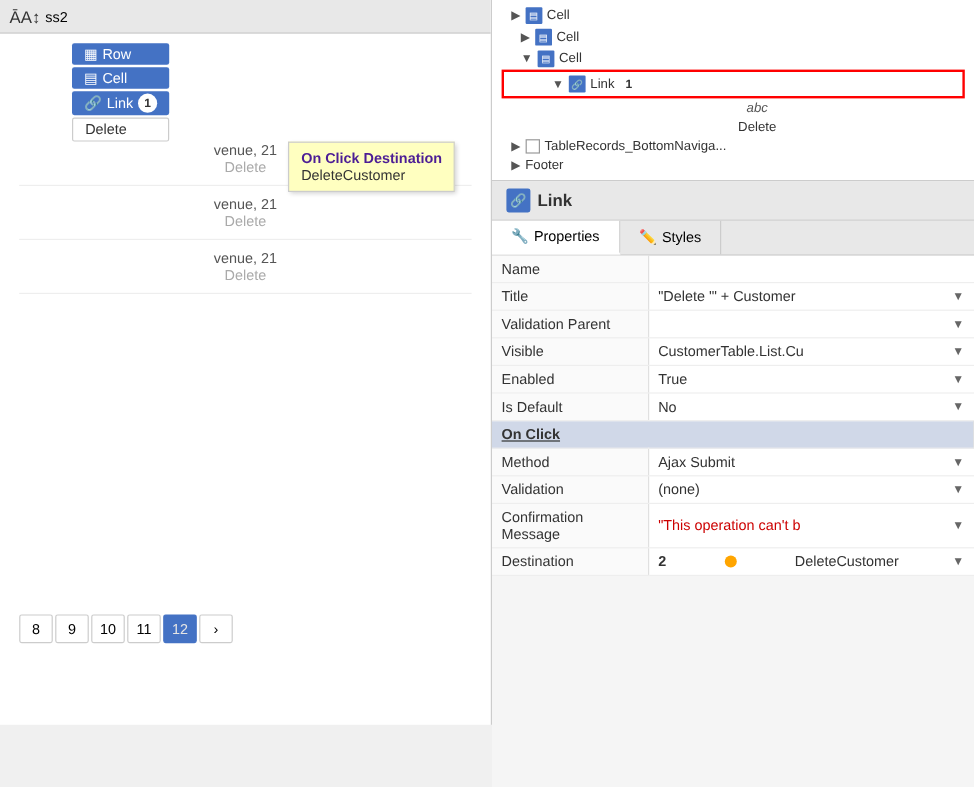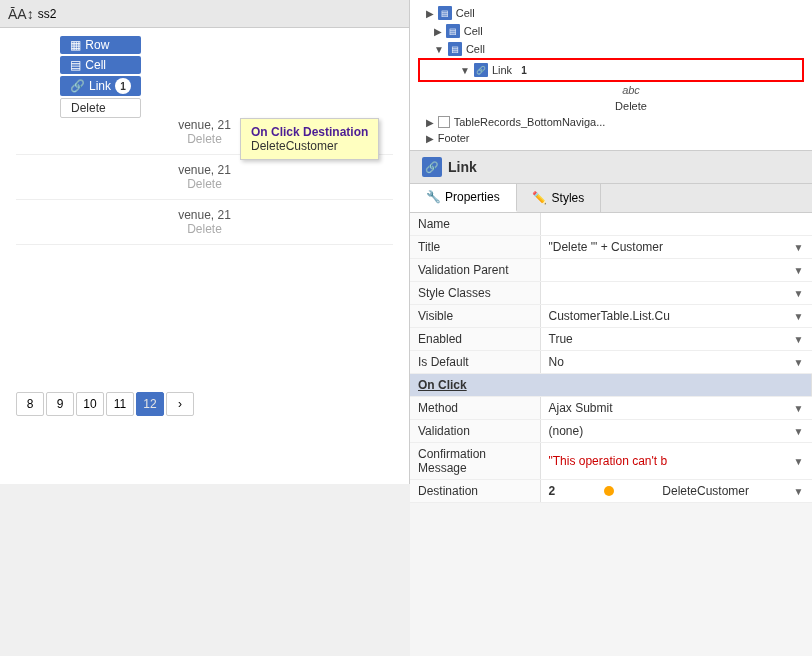--- a/index.html
+++ b/index.html
@@ -9,21 +9,21 @@
       background: #f0f0f0;
       width: 812px;
       height: 656px;
       overflow: hidden;
       display: flex;
     }
 
     
     .left-panel {
       width: 410px;
-      height: 484px;
+      height: 604px;
       background: #fff;
       position: relative;
       border-right: 1px solid #ccc;
       overflow: hidden;
     }
 
     .left-top-bar {
       height: 28px;
       background: #e8e8e8;
       border-bottom: 1px solid #ccc;
@@ -525,29 +525,20 @@
       <tr>
         <td>Validation Parent</td>
         <td>
           <div class="value-cell">
             <span></span>
             <span class="dropdown-arrow">▼</span>
           </div>
         </td>
       </tr>
       <tr>
-        <td>Style Classes</td>
-        <td>
-          <div class="value-cell">
-            <span></span>
-            <span class="dropdown-arrow">▼</span>
-          </div>
-        </td>
-      </tr>
-      <tr>
         <td>Visible</td>
         <td>
           <div class="value-cell">
             <span>CustomerTable.List.Cu</span>
             <span class="dropdown-arrow">▼</span>
           </div>
         </td>
       </tr>
       <tr>
         <td>Enabled</td>

